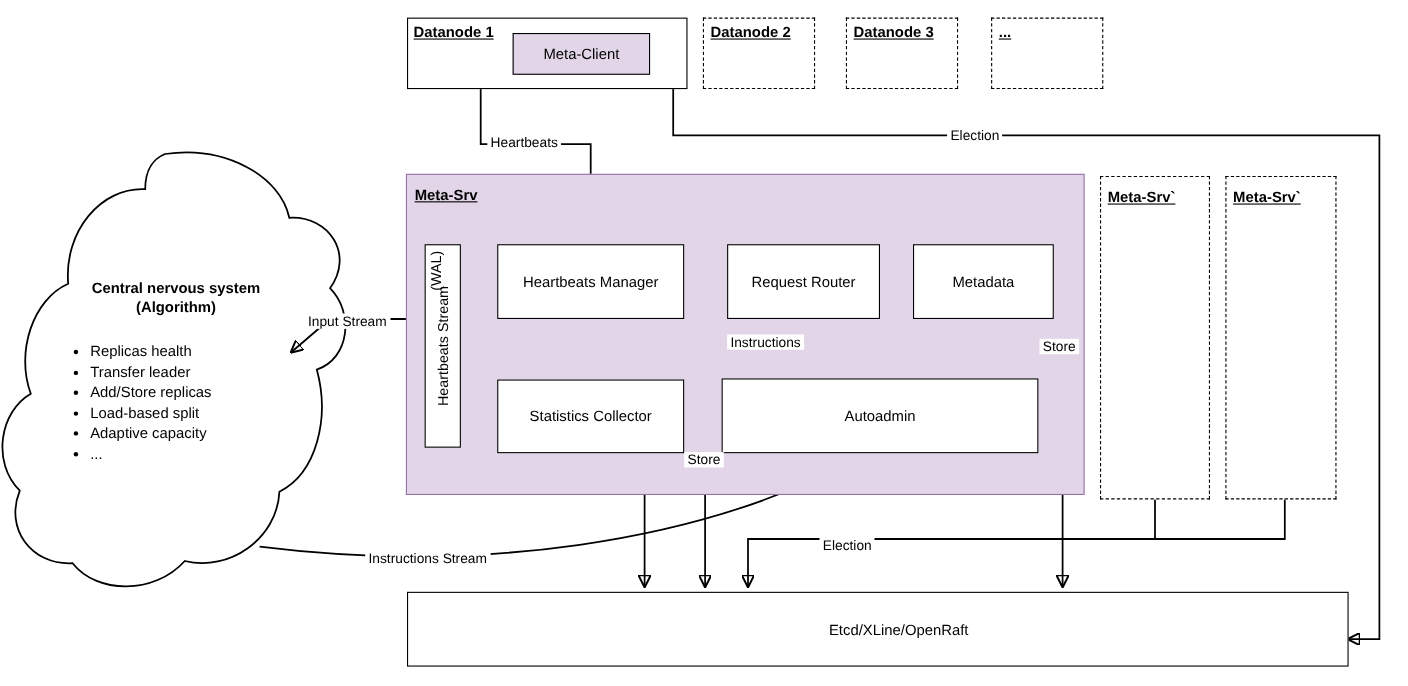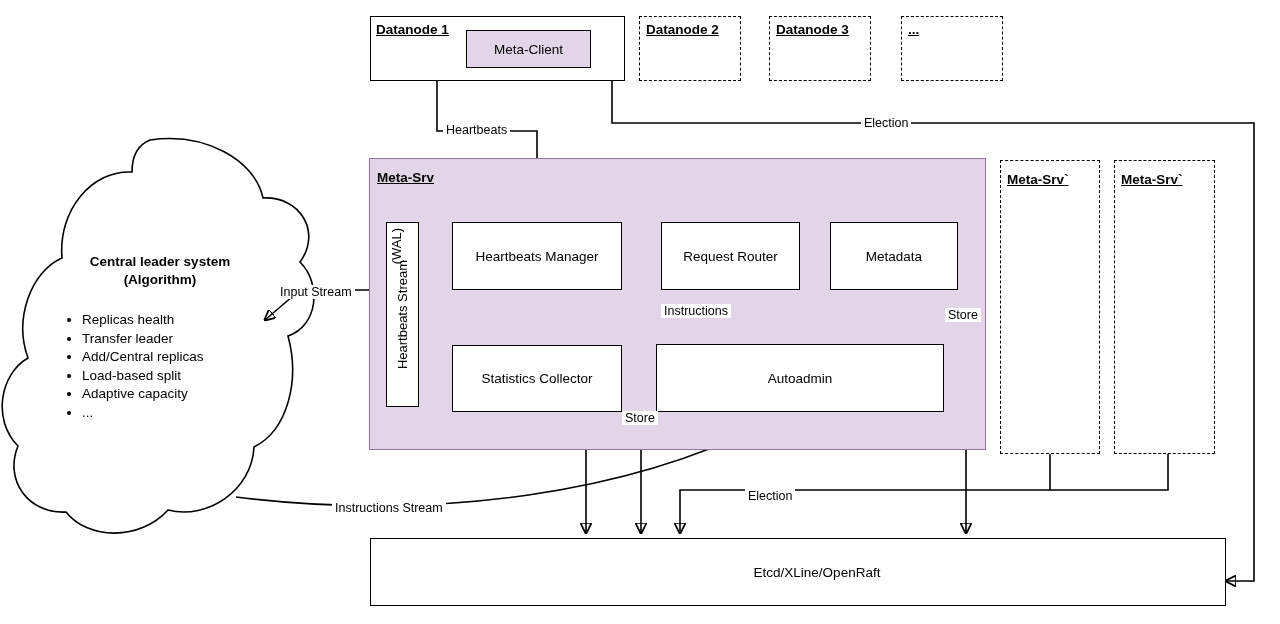--- a/index.html
+++ b/index.html
@@ -205,28 +205,28 @@
              C 252 490, 208 520, 168 510
              C 140 541, 88 540, 66 512
              C 28 514, 4 480, 18 446
              C -8 420, 0 374, 28 358
              C 14 320, 30 272, 62 258
              C 58 210, 92 170, 132 172
              C 132 154, 140 144, 150 140 Z" fill="#ffffff" stroke="#000000" stroke-width="1.6"></path>
   </svg>
 
   <div class="cloud-text cloud-title" style="left:60px; top:253px; width:200px;">
-    <div>Central leader system</div>
+    <div>Central nervous system</div>
     <div>(Algorithm)</div>
   </div>
 
   <ul class="cloud-list cloud-text" style="left:60px; top:300px; width:215px;">
     <li>Replicas health</li>
     <li>Transfer leader</li>
-    <li>Add/Central replicas</li>
+    <li>Add/Store replicas</li>
     <li>Load-based split</li>
     <li>Adaptive capacity</li>
     <li>...</li>
   </ul>
 
   <div class="edge-label" style="left:443px; top:123px;">Heartbeats</div>
   <div class="edge-label" style="left:861px; top:116px;">Election</div>
   <div class="edge-label" style="left:277px; top:285px;">Input Stream</div>
   <div class="edge-label" style="left:661px; top:304px;">Instructions</div>
   <div class="edge-label" style="left:945px; top:308px;">Store</div>

